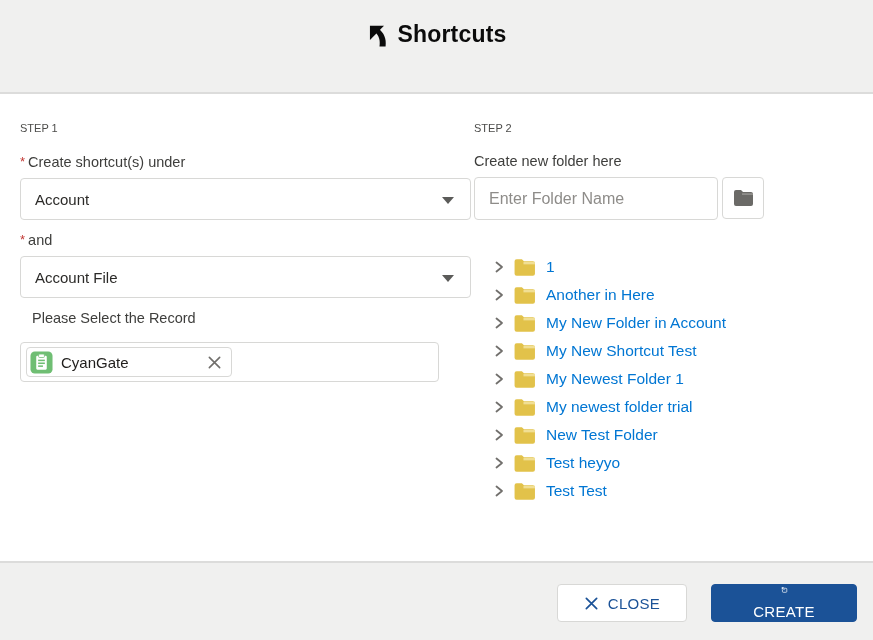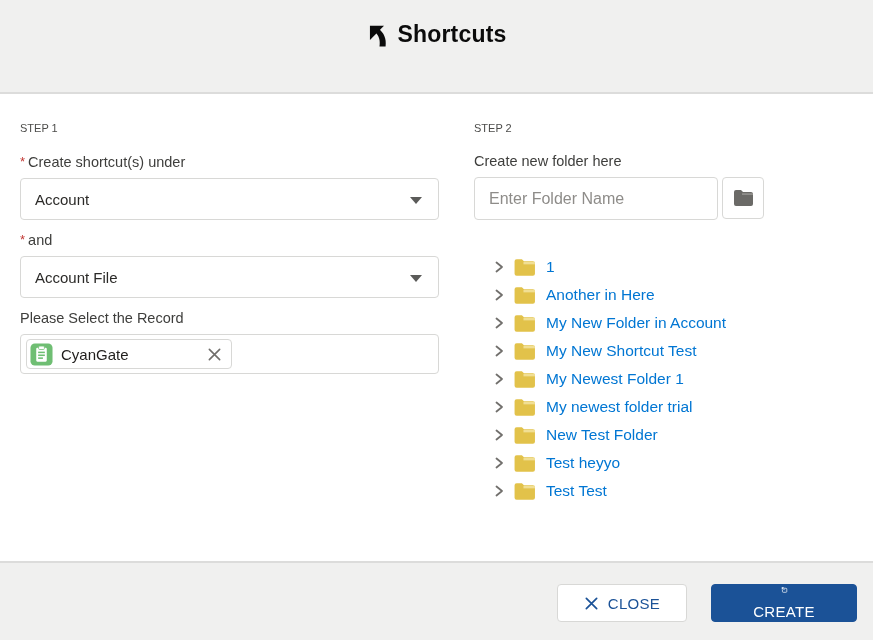--- a/index.html
+++ b/index.html
@@ -28,32 +28,32 @@
   
   .col-left  { position:absolute; left:20px;  top:112px; width:419px; }
   .col-right { position:absolute; left:474px; top:112px; width:382px; }
 
   .step-heading { font-size:11px; color:#4c4c4a; margin:10px 0 0 0; }
   .field-label { font-size:14.5px; color:#3e3e3c; }
   .req { color:#c23934; margin-right:3px; font-size:13px; vertical-align:top; }
 
   .lbl-create-under { margin-top:20px; }
   .lbl-and { margin-top:12px; }
-  .lbl-record { margin-top:12px; }
+  .lbl-record { margin-top:12px;margin-left:12px; }
   .lbl-folder { margin-top:19px; }
 
-  .select-box { position:relative; margin-top:8px; height:42px; width:419px;
+  .select-box { position:relative; margin-top:8px; height:42px; width:451px;
     background:#fff; border:1px solid #d8d8d6; border-radius:4px;
     display:flex; align-items:center; padding:0 36px 0 14px; cursor:pointer; }
   .select-value { font-size:15px; color:#2b2a28; }
   .select-caret { position:absolute; right:16px; top:18px; width:0; height:0;
     border-left:6px solid transparent; border-right:6px solid transparent;
     border-top:7px solid #5b5b59; }
 
-  .record-box { margin-top:8px; height:40px; width:419px; background:#fff;
+  .record-box { margin-top:16px; height:40px; width:419px; background:#fff;
     border:1px solid #d8d8d6; border-radius:4px; display:flex; align-items:center; padding:16px 5px; }
   .pill { display:flex; align-items:center; gap:8px; height:30px; width:206px;
     border:1px solid #d8d8d6; border-radius:4px; background:#fff; padding:0 9px 0 3px; }
   .pill-icon { width:23px; height:23px; flex:0 0 auto; }
   .pill-text { font-size:15px; color:#201e1c; flex:1 1 auto; }
   .pill-remove { background:none; border:none; padding:0; cursor:pointer; width:16px; height:16px; display:flex; align-items:center; justify-content:center; }
 
   .folder-input-row { margin-top:8px; display:flex; gap:4px; }
   .text-input { width:244px; height:43px; border:1px solid #d8d8d6; border-radius:4px;
     padding:16px 14px; font-size:16px; color:#2b2a28; font-family:"Liberation Sans",sans-serif; outline:none; }

